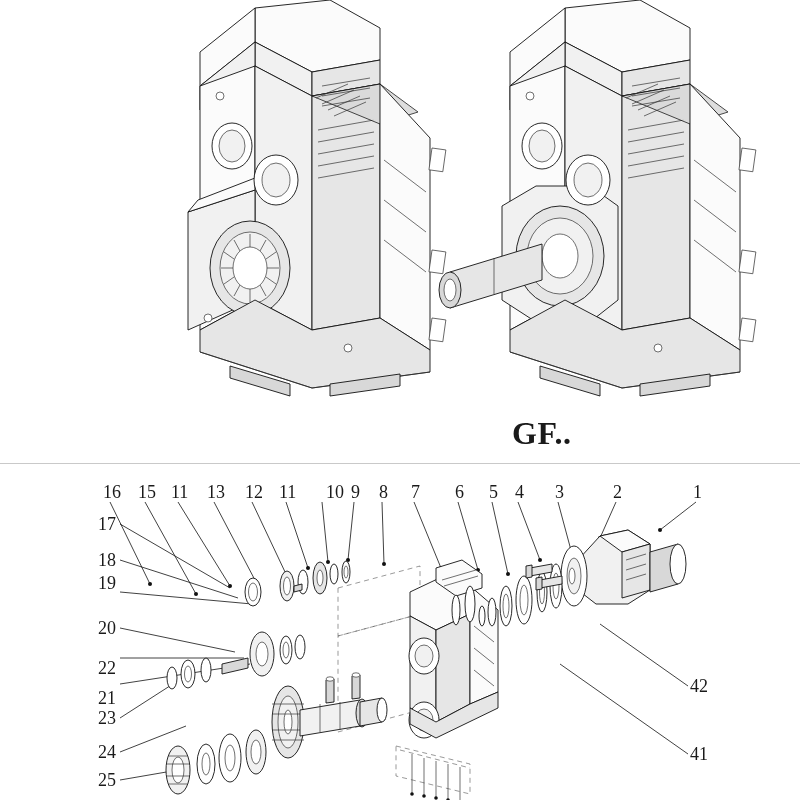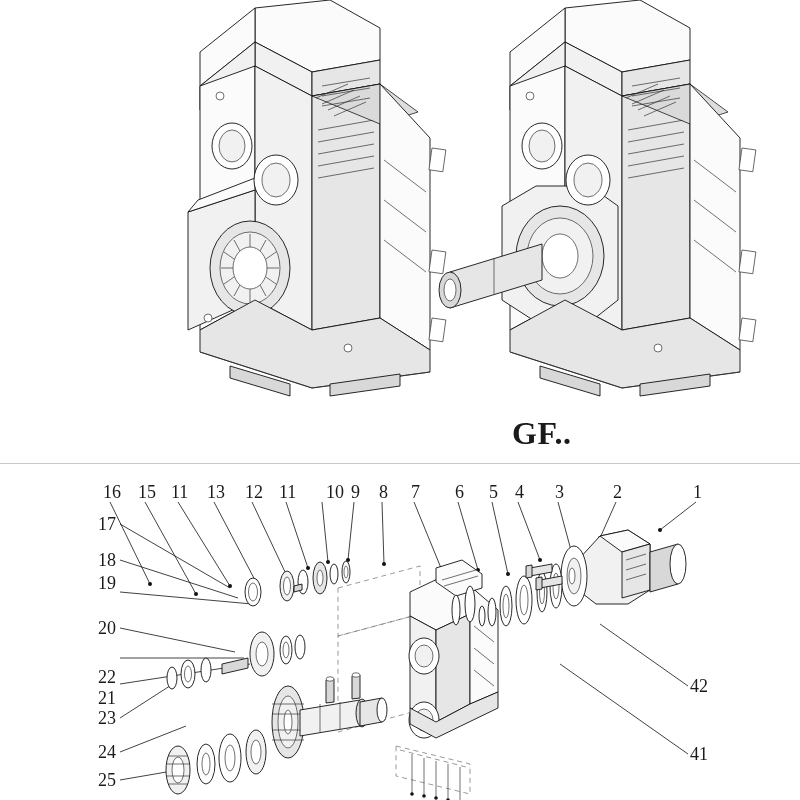--- a/index.html
+++ b/index.html
@@ -468,21 +468,21 @@
     <div class="callout" style="left:515px;  top:18px;">4</div>
     <div class="callout" style="left:555px;  top:18px;">3</div>
     <div class="callout" style="left:613px;  top:18px;">2</div>
     <div class="callout" style="left:693px;  top:18px;">1</div>
 
     <div class="callout" style="left:98px; top:50px;">17</div>
     <div class="callout" style="left:98px; top:86px;">18</div>
     <div class="callout" style="left:98px; top:109px;">19</div>
     <div class="callout" style="left:98px; top:154px;">20</div>
     <div class="callout" style="left:98px; top:184px;margin-top:40px;">21</div>
-    <div class="callout" style="left:98px; top:203px;">22</div>
+    <div class="callout" style="left:98px; top:194px;">22</div>
     <div class="callout" style="left:98px; top:244px;">23</div>
     <div class="callout" style="left:98px; top:278px;">24</div>
     <div class="callout" style="left:98px; top:306px;">25</div>
 
     <div class="callout" style="left:690px; top:212px;">42</div>
     <div class="callout" style="left:690px; top:280px;">41</div>
 
   </div>
 </div>
 

